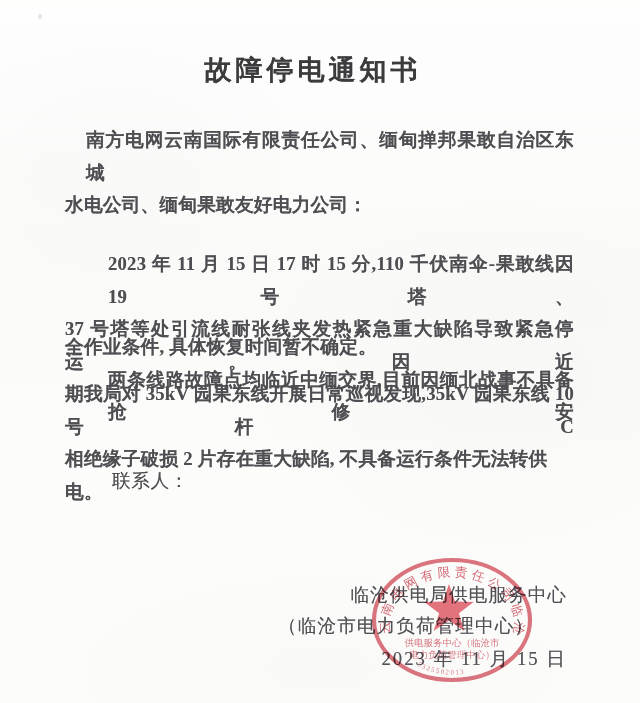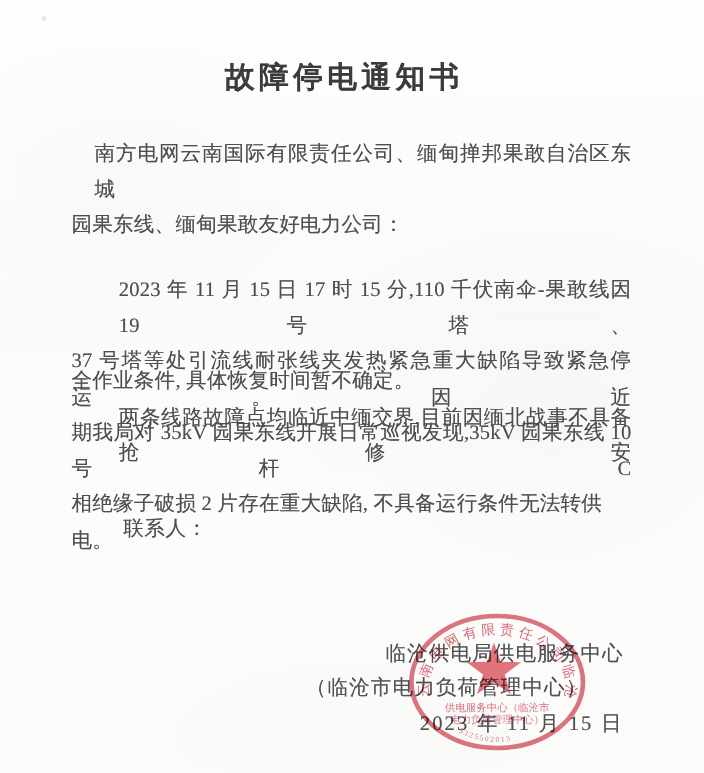--- a/index.html
+++ b/index.html
@@ -42,21 +42,21 @@
   .body-text {
     position: absolute;
     left: 65px;
     width: 509px;
     font-size: 18.7px;
     line-height: 32.5px;
     color: #4e4e52;
     text-shadow: 0 0 0.6px rgba(78,78,82,0.5);
     letter-spacing: 0.2px;
   }
-  .bline { display: block; }
+  .bline { display: block; font-weight: bold; }
   .fill { text-align: justify; text-align-last: justify; }
   .ind-1 { padding-left: 21px; }
   .ind-2 { padding-left: 43px; }
   #salutation { top: 124px; }
   #para-main { top: 204px; margin-top: 44px; }
   #para-second { top: 331px; }
   .solo-line {
     position: absolute;
     left: 112px;
     font-size: 18.7px;
@@ -93,21 +93,21 @@
 <body>
 
 <div class="page">
 
   <div class="smudge"></div>
 
   <div class="doc-title">故障停电通知书</div>
 
   <div class="body-text" id="salutation">
     <span class="bline ind-1 fill">南方电网云南国际有限责任公司、缅甸掸邦果敢自治区东城</span>
-    <span class="bline">园果东线、缅甸果敢友好电力公司：</span>
+    <span class="bline">水电公司、缅甸果敢友好电力公司：</span>
   </div>
 
   <div class="body-text" id="para-main">
     <span class="bline ind-2 fill">2023 年 11 月 15 日 17 时 15 分,110 千伏南伞-果敢线因 19 号塔、</span>
     <span class="bline fill">37 号塔等处引流线耐张线夹发热紧急重大缺陷导致紧急停运。因近</span>
     <span class="bline fill">期我局对 35kV 园果东线开展日常巡视发现,35kV 园果东线 10 号杆 C</span>
     <span class="bline">相绝缘子破损 2 片存在重大缺陷, 不具备运行条件无法转供电。</span>
   </div>
 
   <div class="body-text" id="para-second">

